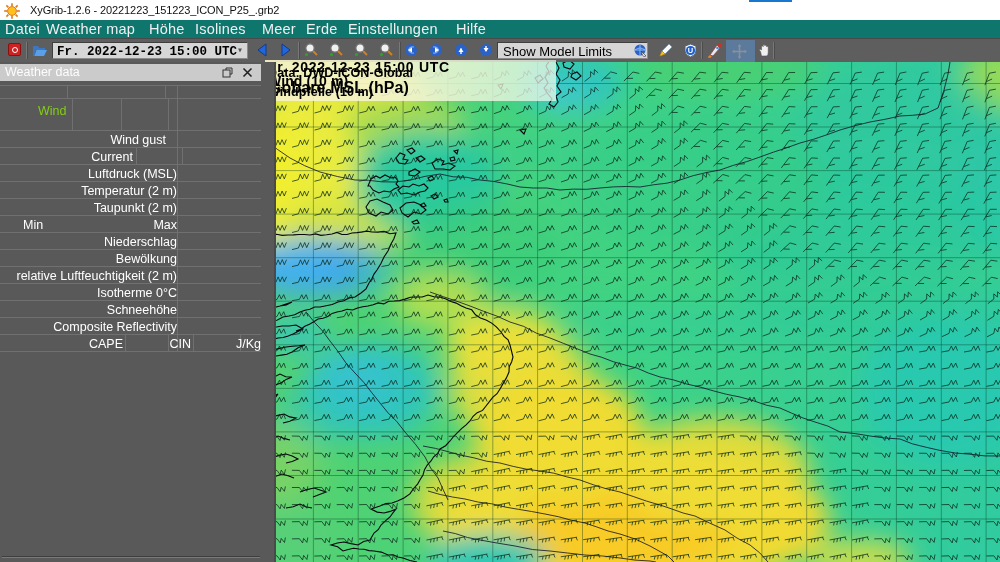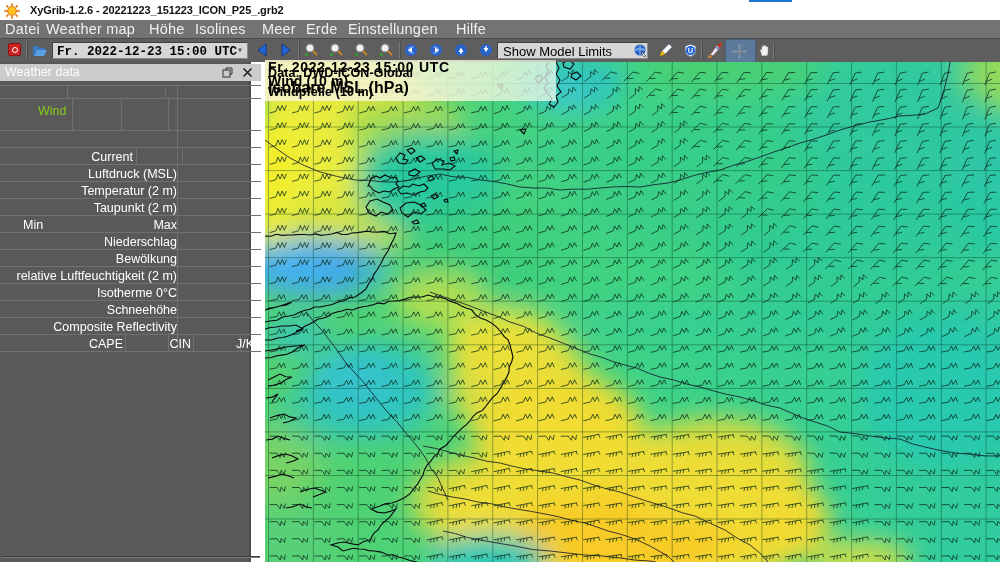--- a/index.html
+++ b/index.html
@@ -1,24 +1,24 @@
 <!DOCTYPE html>
 <html><head><meta charset="utf-8"><style>
 html,body{margin:0;padding:0;width:1000px;height:562px;overflow:hidden;background:#fff;
  font-family:"Liberation Sans",sans-serif;}
 .abs{position:absolute;}
 #titlebar{left:0;top:0;width:1000px;height:20px;background:#fff;}
-#title-text{left:30px;top:4px;font-size:11px;color:#111;letter-spacing:-0.1px;font-weight:bold;}
+#title-text{left:30px;top:4px;font-size:11px;color:#111;letter-spacing:-0.1px;}
 #blueline{left:749px;top:0;width:43px;height:2px;background:#1878d0;}
-#menubar{left:0;top:20px;width:1000px;height:18px;background:#737373;color:#f0f0f0;font-size:14.5px;letter-spacing:0.2px;}
+#menubar{left:0;top:20px;width:1000px;height:18px;background:#0f766e;color:#f0f0f0;font-size:14.5px;letter-spacing:0.2px;}
 .mi{position:absolute;top:0;line-height:18px;}
 #toolbar{left:0;top:38px;width:1000px;height:24px;background:#5e5e5e;border-top:1px solid #4a4a4a;box-sizing:border-box;}
 .sep{position:absolute;top:3px;width:1px;height:17px;background:#787878;border-right:1px solid #4c4c4c;}
 .combo{position:absolute;top:3px;height:17px;background:#d6d6d6;border:1px solid #3f3f3f;border-right-color:#8a8a8a;border-bottom-color:#8a8a8a;box-sizing:border-box;color:#000;}
-#panel{left:0;top:62px;width:251px;height:500px;background:#595959;border-right:2px solid #4a4a4a;box-sizing:border-box;}
+#panel{left:0;top:62px;width:276px;height:500px;background:#595959;border-right:2px solid #4a4a4a;box-sizing:border-box;}
 #ptitle{left:0;top:2px;width:261px;height:17px;background:#cbcbcb;color:#fdfdfd;font-size:12.5px;}
 .lbl{position:absolute;text-align:right;white-space:nowrap;color:#fff;font-size:12.5px;}
 #monoblock{left:5px;top:400px;font-family:"Liberation Mono",monospace;font-size:12px;letter-spacing:-0.9px;color:#f2f2f2;line-height:13px;white-space:pre;}
 #mapwrap{left:265px;top:62px;width:735px;height:500px;}
 #ovbox{left:0px;top:-2px;width:291px;height:41px;background:linear-gradient(90deg, rgba(247,242,198,0.92) 0%, rgba(246,246,216,0.85) 55%, rgba(242,250,236,0.72) 100%);}
 .ovt{position:absolute;left:3px;color:#000;font-weight:bold;white-space:nowrap;}
 </style></head>
 <body>
 <div class="abs" id="titlebar">
  <svg class="abs" style="left:4px;top:3px" width="16" height="16" viewBox="0 0 16 16">
@@ -250,20 +250,21 @@
 <div class="abs" style="left:177px;top:23px;width:1px;height:266px;background:#707070"></div>
 <div class="abs" style="left:72px;top:36px;width:1px;height:32px;background:#707070"></div>
 <div class="abs" style="left:121px;top:36px;width:1px;height:32px;background:#707070"></div>
 <div class="abs" style="left:168px;top:36px;width:1px;height:32px;background:#707070"></div>
 <div class="abs" style="left:136px;top:85px;width:1px;height:17px;background:#707070"></div>
 <div class="abs" style="left:182px;top:85px;width:1px;height:17px;background:#707070"></div>
 <div class="abs" style="left:125px;top:272px;width:1px;height:17px;background:#707070"></div>
 <div class="abs" style="left:168px;top:272px;width:1px;height:17px;background:#707070"></div>
 <div class="abs" style="left:193px;top:272px;width:1px;height:17px;background:#707070"></div>
 <div class="abs" style="left:240px;top:272px;width:1px;height:17px;background:#707070"></div>
+<div class="abs lbl" style="left:0;top:71px;width:166px">Wind gust</div>
 <div class="abs lbl" style="left:0;top:88px;width:133px">Current</div>
 <div class="abs lbl" style="left:0;top:105px;width:177px">Luftdruck (MSL)</div>
 <div class="abs lbl" style="left:0;top:122px;width:177px">Temperatur (2 m)</div>
 <div class="abs lbl" style="left:0;top:139px;width:177px">Taupunkt (2 m)</div>
 <div class="abs lbl" style="left:0;top:173px;width:177px">Niederschlag</div>
 <div class="abs lbl" style="left:0;top:190px;width:177px">Bewölkung</div>
 <div class="abs lbl" style="left:0;top:207px;width:177px">relative Luftfeuchtigkeit (2 m)</div>
 <div class="abs lbl" style="left:0;top:224px;width:177px">Isotherme 0°C</div>
 <div class="abs lbl" style="left:0;top:241px;width:177px">Schneehöhe</div>
 <div class="abs lbl" style="left:0;top:258px;width:177px">Composite Reflectivity</div>

